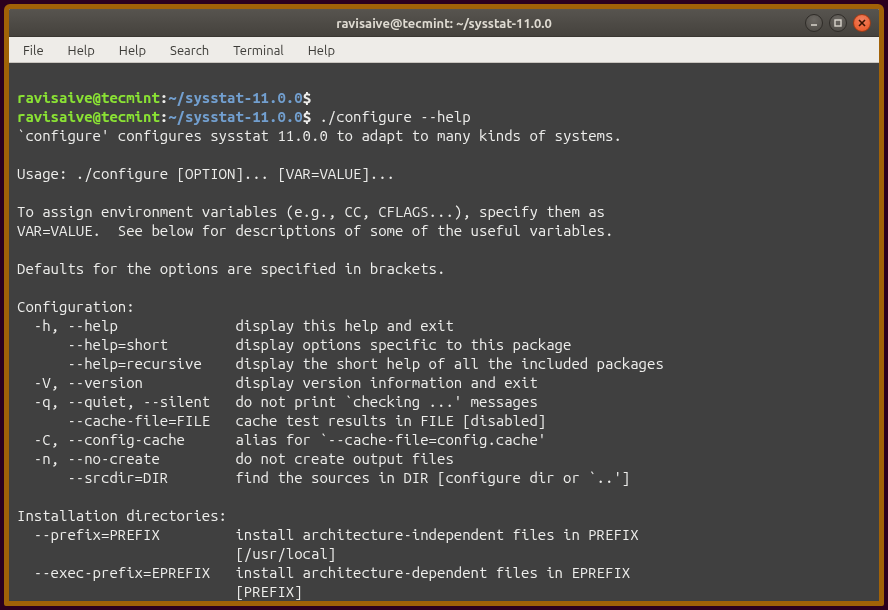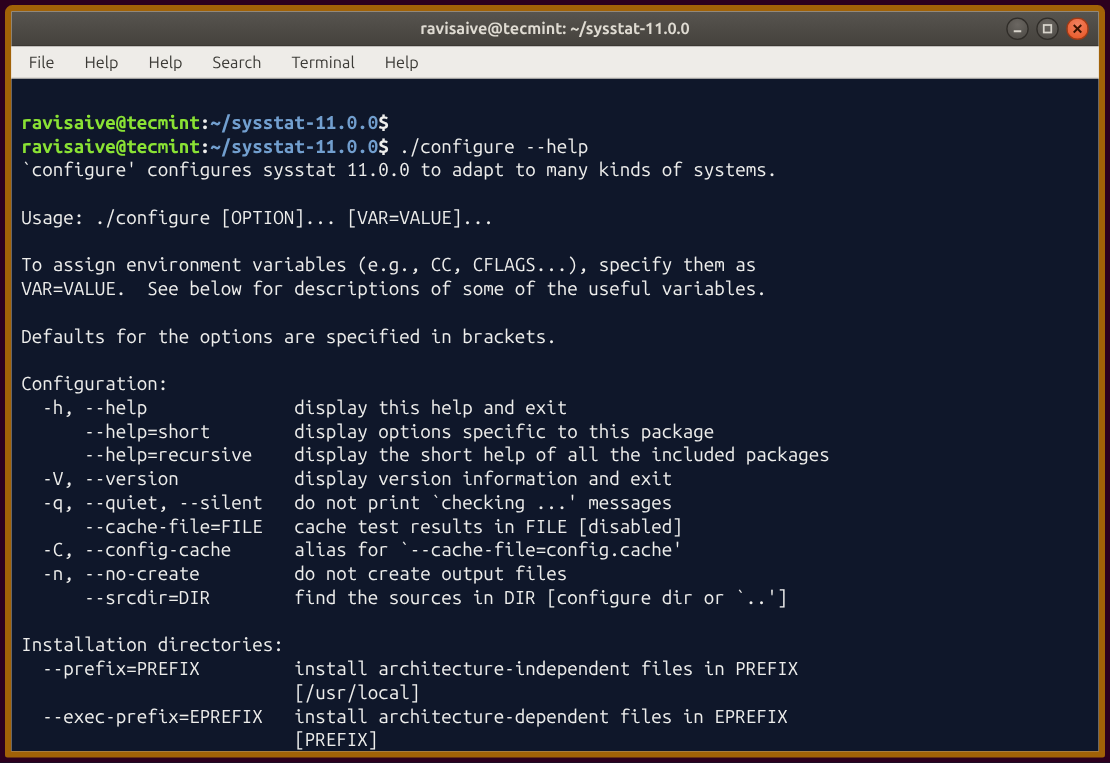--- a/index.html
+++ b/index.html
@@ -69,21 +69,21 @@
   }
   .menu-item {
     font-size: 13px;
     color: #3c3b37;
     padding: 3px 10px;
     border-radius: 3px;
     cursor: default;
   }
   .terminal {
     flex: 1;
-    background: #0f172a;
+    background: #404040;
     padding: 6px 8px 2px 8px;
     overflow: hidden;
   }
   .term-inner {
     font-family: "Ubuntu Mono", "DejaVu Sans Mono", "Liberation Mono", monospace;
     font-size: 15px;
     line-height: 19px;
     color: #eeeeec;
     white-space: pre;
   }

